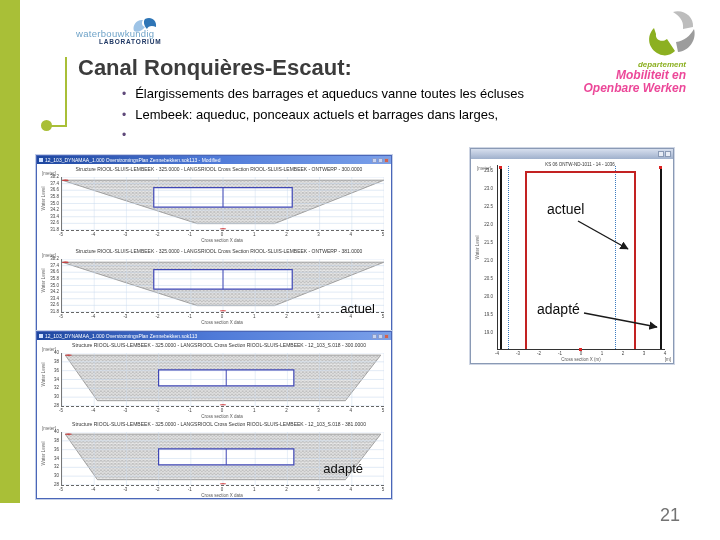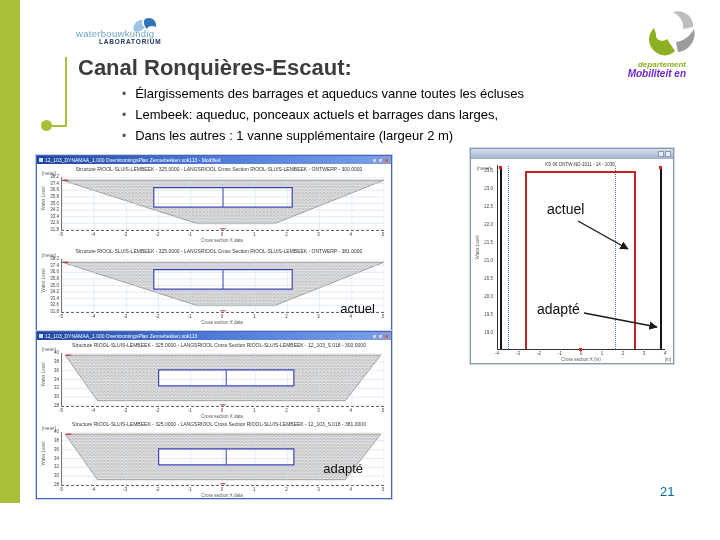--- a/index.html
+++ b/index.html
@@ -15,21 +15,21 @@
 
   
   .logoL-line1{left:76px;top:28px;font-size:9.5px;color:#6fa3c8;letter-spacing:0.3px;}
   .logoL-line2{left:99px;top:38px;font-size:6.5px;font-weight:bold;color:#1f3864;letter-spacing:0.8px;}
   .logoL-icon{left:131px;top:15px;}
 
   
   .logoR-icon{left:642px;top:9px;}
   .logoR-text{right:34px;top:61px;text-align:right;line-height:1.05;}
   .logoR-dep{font-size:8px;font-style:italic;color:#8cb021;font-weight:bold;}
-  .logoR-l2,.logoR-l3{font-size:10px;font-style:italic;color:#6d28d9;font-weight:bold;}
+  .logoR-l2,.logoR-l3{font-size:12px;font-style:italic;color:#ec4899;font-weight:bold;}
 
   .slide-title{left:78px;top:55px;font-size:22px;font-weight:900;color:#3c3c3c;white-space:nowrap;}
 
   .bullets{left:122px;top:86px;display:flex;flex-direction:column;gap:6px;}
   .bullet-row{display:flex;align-items:baseline;gap:9px;}
   .bullet-dot{color:#5f497a;font-size:12px;}
   .bullet-text{font-size:13px;color:#000;white-space:nowrap;}
 
   
   .window{background:#fff;border:1px solid #4a66b8;box-shadow:0 0 0 1px #c4cfe8;}
@@ -74,21 +74,21 @@
   .rw-dotted{position:absolute;top:7px;height:183px;width:0;border-left:1px dotted #3b7bbf;}
   .rw-red-v{position:absolute;top:12px;width:2px;height:178px;background:#c32222;}
   .rw-red-h{position:absolute;left:54px;top:12px;width:111px;height:2px;background:#c32222;}
   .rw-redmark{position:absolute;width:3px;height:3px;background:#d22;}
   .rw-label{position:absolute;font-size:14px;color:#0d0d0d;}
   .rw-arrows{position:absolute;left:0;top:0;width:202px;height:204px;}
   .rw-xtick{position:absolute;top:192px;width:16px;text-align:center;font-size:4.5px;color:#444;}
   .rw-xlabel{position:absolute;top:198px;left:26px;width:168px;text-align:center;font-size:4.5px;color:#555;}
   .rw-xunit{position:absolute;right:2px;top:198px;font-size:4.5px;color:#555;}
 
-  .page-number{left:660px;top:484px;font-size:13px;color:#0369a1;}
+  .page-number{left:660px;top:505px;font-size:18px;color:#737373;}
 </style>
 </head>
 <body>
 
 <div class="abs green-bar"></div>
 <div class="abs elbow-v"></div>
 <div class="abs elbow-h"></div>
 <div class="abs elbow-dot"></div>
 
 <div class="abs logoL-icon">
@@ -103,35 +103,35 @@
 <div class="abs logoR-icon">
   <svg width="58" height="52" viewBox="0 0 58 52">
     <path d="M31,3 C42,0 52,8 51,18 L41,20 C42,11 37,7 31,3Z" fill="#bdbdbd"></path>
     <path d="M52,20 C55,31 47,42 36,43 L34,33 C42,32 48,27 52,20Z" fill="#9c9c9c"></path>
     <path d="M12,19 C4,27 6,40 17,45 C23,48 29,46 33,42 L25,30 C20,34 13,31 14,25 Z" fill="#8cb021"></path>
   </svg>
 </div>
 <div class="abs logoR-text">
   <div class="logoR-dep">departement</div>
   <div class="logoR-l2">Mobiliteit en</div>
+  <div class="logoR-l3">Openbare Werken</div>
 </div>
 
 <div class="abs slide-title">Canal Ronquières-Escaut:</div>
 <div class="abs bullets">
   <div class="bullet-row">
     <span class="bullet-dot">•</span>
     <span class="bullet-text">Élargissements des barrages et aqueducs vanne toutes les écluses</span>
   </div>
   <div class="bullet-row">
     <span class="bullet-dot">•</span>
     <span class="bullet-text">Lembeek: aqueduc, ponceaux actuels et barrages dans larges,</span>
   </div>
   <div class="bullet-row">
     <span class="bullet-dot">•</span>
-    <span class="bullet-text">Dans les autres : 1 vanne supplémentaire (largeur 2 m)</span>
   </div>
 </div>
 
 <div id="left-windows">
     <div class="abs window" style="left: 36px; top: 155px; width: 354px; height: 174px;">
       <div class="titlebar">
         <div class="tb-icon"></div>
         <div class="tb-text">12_103_DYNAMAA_1.000 OverstromingsPlan Zennebekken.sok113 - Modified</div>
         <div class="tb-buttons">
           <div class="tb-btn"></div>

